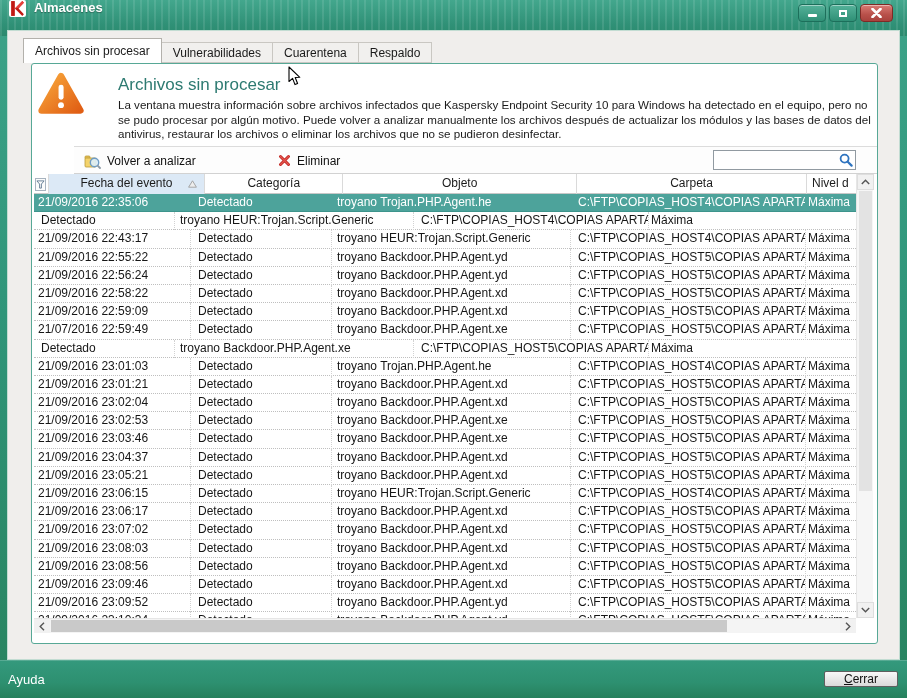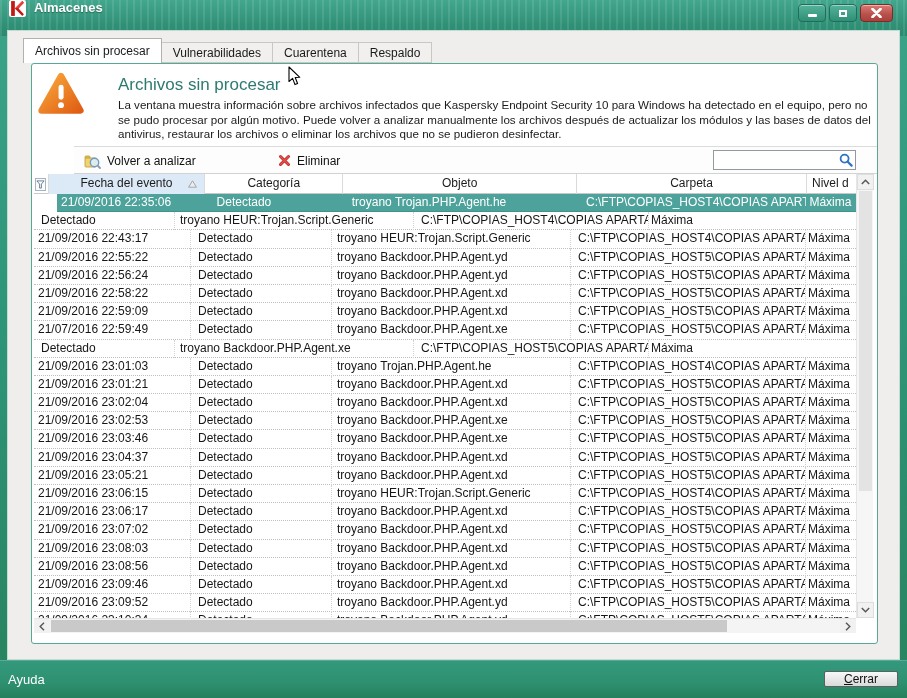--- a/index.html
+++ b/index.html
@@ -110,21 +110,21 @@
   .row{ display:flex; height:18.2px; font-size:12px; border-bottom:1px dotted #bfbfbf; background:#fff; }
   .cell{
     height:18.2px; line-height:17.5px; white-space:nowrap; overflow:hidden;
     border-right:1px dotted #d2d2d2; color:#161616;
   }
   .cell.c-date{ width:157px; padding-left:4px; }
   .cell.c-cat{ width:141px; padding-left:7px; }
   .cell.c-obj{ width:239px; padding-left:5px; }
   .cell.c-car{ width:235px; padding-left:7px; }
   .cell.c-niv{ width:50px; padding-left:2px; border-right:none; }
-  .row.selected{ background:#4da39b; border-bottom:1px solid #3d948c;margin-left:23px; }
+  .row.selected{ background:#4da39b; border-bottom:1px solid #3d948c; }
   .row.selected .cell{ color:#fff; border-right-color:transparent; }
   
   .vscroll{
     position:absolute; top:110px; left:824px; width:17px; height:444px;
     background:#f6f6f6; border-left:1px solid #e6e6e6;
   }
   .vbtn{
     position:absolute; left:0; width:17px; height:16px; background:#f1f1f1;
     border:1px solid #dedede; display:flex; align-items:center; justify-content:center;
   }

